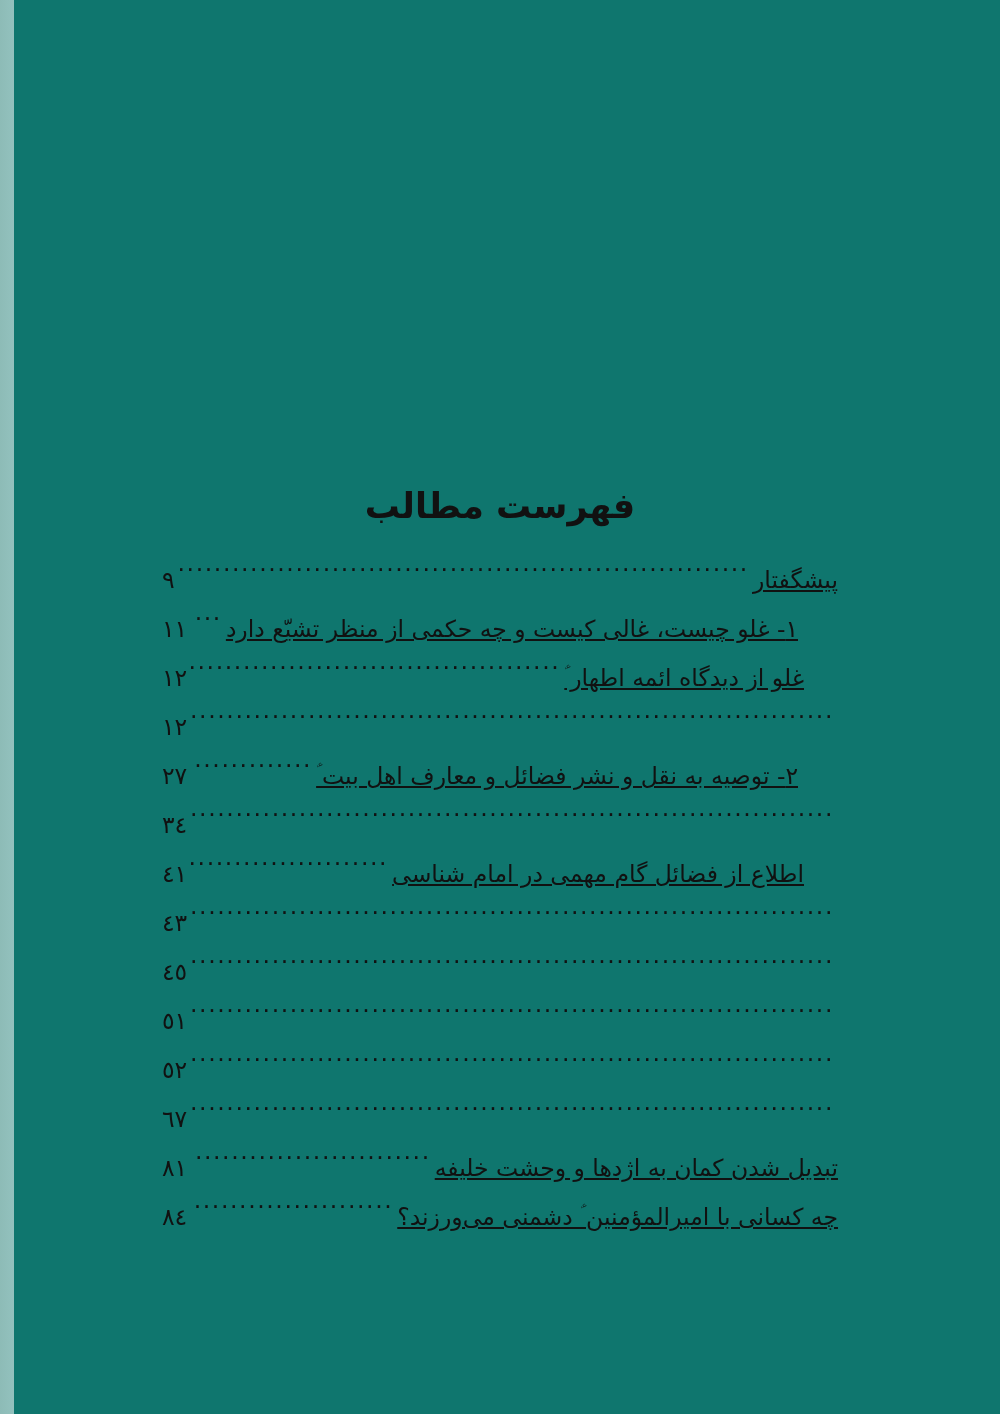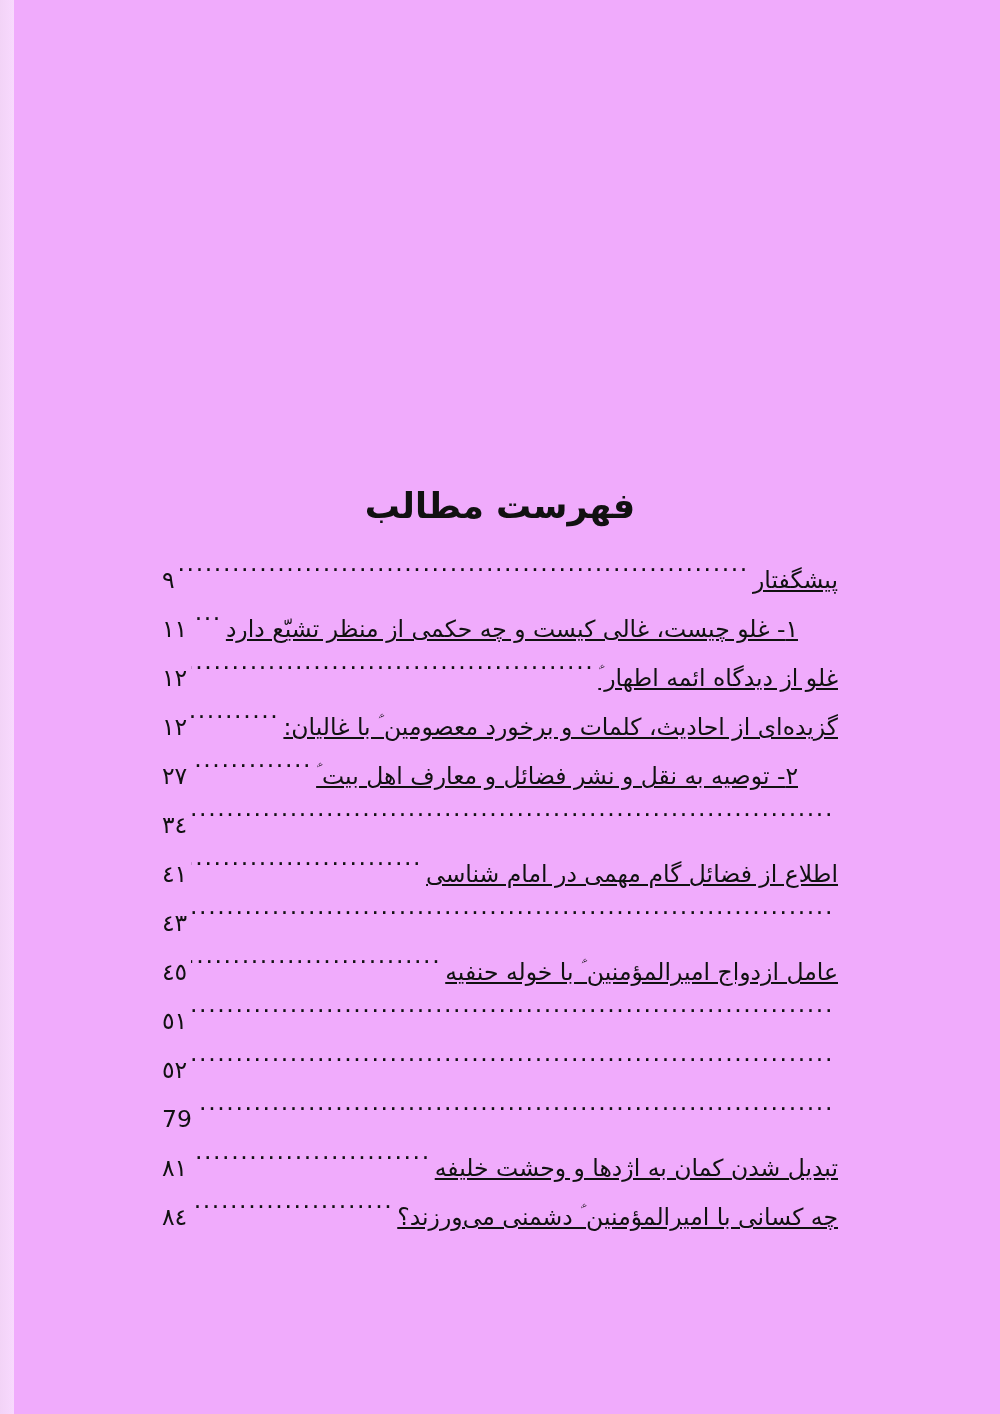--- a/index.html
+++ b/index.html
@@ -15,21 +15,21 @@
     overflow: hidden;
     font-family: "DejaVu Sans", "Liberation Sans", sans-serif;
     color: #111111;
     -webkit-font-smoothing: antialiased;
   }
 
   
   .page {
     position: absolute;
     inset: 0;
-    background: #f0abfc;
+    background: #0f766e;
   }
 
   
   .edge-tint {
     position: absolute;
     left: 0;
     top: 0;
     width: 14px;
     height: 100%;
     background: linear-gradient(to right, #f4f4f2 0%, #ffffff 100%);
@@ -68,21 +68,21 @@
     height: 49px;
     font-size: 23.5px;
     line-height: 49px;
     white-space: nowrap;
     direction: rtl;
   }
 
   
   .toc-row.indent-0  .toc-label { margin-right: 0;   }
   .toc-row.indent-1  .toc-label { margin-right: 40px;}
-  .toc-row.indent-2  .toc-label { }
+  .toc-row.indent-2  .toc-label { margin-right: 34px;}
 
   .toc-label {
     flex: 0 0 auto;
     direction: rtl;
     unicode-bidi: isolate;
     text-decoration: underline;
   }
 
   .toc-dots {
     flex: 1 1 auto;
@@ -133,21 +133,20 @@
         <span class="toc-label">١- غلو چیست، غالی کیست و چه حکمی از منظر تشیّع دارد</span>
         <span class="toc-dots"></span>
         <span class="toc-page">١١</span>
       </div>
       <div class="toc-row indent-2">
         <span class="toc-label">غلو از دیدگاه ائمه اطهار ؑ</span>
         <span class="toc-dots"></span>
         <span class="toc-page">١٢</span>
       </div>
       <div class="toc-row indent-2">
-        <span class="toc-label">گزیده‌ای از احادیث، کلمات و برخورد معصومین ؑ با غالیان:</span>
         <span class="toc-dots"></span>
         <span class="toc-page">١٢</span>
       </div>
       <div class="toc-row indent-1">
         <span class="toc-label">٢- توصیه به نقل و نشر فضائل و معارف اهل بیت ؑ</span>
         <span class="toc-dots"></span>
         <span class="toc-page">٢٧</span>
       </div>
       <div class="toc-row indent-1">
         <span class="toc-dots"></span>
@@ -156,35 +155,34 @@
       <div class="toc-row indent-2">
         <span class="toc-label">اطلاع از فضائل گام مهمی در امام شناسی</span>
         <span class="toc-dots"></span>
         <span class="toc-page">٤١</span>
       </div>
       <div class="toc-row indent-0">
         <span class="toc-dots"></span>
         <span class="toc-page">٤٣</span>
       </div>
       <div class="toc-row indent-0">
-        <span class="toc-label">عامل ازدواج امیرالمؤمنین ؑ با خوله حنفیه</span>
         <span class="toc-dots"></span>
         <span class="toc-page">٤٥</span>
       </div>
       <div class="toc-row indent-0">
         <span class="toc-dots"></span>
         <span class="toc-page">٥١</span>
       </div>
       <div class="toc-row indent-0">
         <span class="toc-dots"></span>
         <span class="toc-page">٥٢</span>
       </div>
       <div class="toc-row indent-0">
         <span class="toc-dots"></span>
-        <span class="toc-page">79</span>
+        <span class="toc-page">٦٧</span>
       </div>
       <div class="toc-row indent-0">
         <span class="toc-label">تبدیل شدن کمان به اژدها و وحشت خلیفه</span>
         <span class="toc-dots"></span>
         <span class="toc-page">٨١</span>
       </div>
       <div class="toc-row indent-0">
         <span class="toc-label">چه کسانی با امیرالمؤمنین ؑ دشمنی می‌ورزند؟</span>
         <span class="toc-dots"></span>
         <span class="toc-page">٨٤</span>

